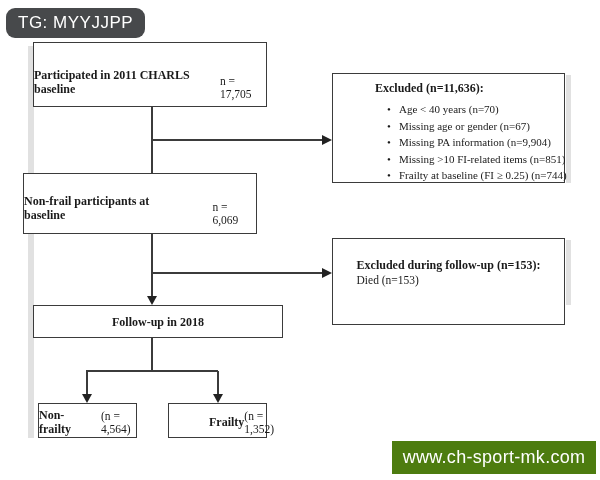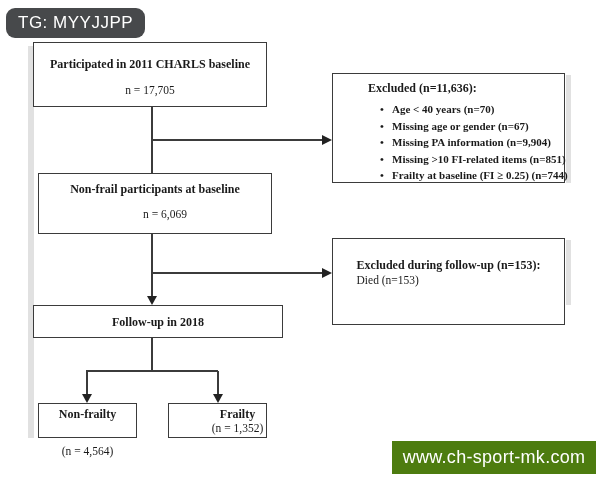--- a/index.html
+++ b/index.html
@@ -14,37 +14,37 @@
     color:#ffffff; font-family:"Liberation Sans","DejaVu Sans",sans-serif;
   }
   .tag { left:6px; top:8px; height:30px; padding:0 12px; background:#47494b; font-size:17px; letter-spacing:.5px;border-radius:9px; }
   .watermark { left:392px; top:441px; width:204px; height:33px; background:#4d7c0f; font-size:18px; letter-spacing:.3px; }
 
   
   .box {
     position:absolute; box-sizing:border-box; background:#ffffff;
     border:1.5px solid #3b3b3b; color:#1a1a1a;
   }
-  .col { display:flex; flex-direction:column; align-items:center; text-align:center; }
+  .col { display:flex; flex-direction:row; align-items:center; }
   .t { font-weight:bold; font-size:12px; line-height:14px; }
   .n { font-size:11.5px; line-height:13px; }
 
   .b-baseline   { left:33px;  top:42px;  width:234px; height:65px; padding-top:14px; }
   .b-baseline .n { margin-top:13px; }
-  .b-nonfrail   { left:38px;  top:173px; width:234px; height:61px; padding-top:8px; }
+  .b-nonfrail   { left:23px;  top:173px; width:234px; height:61px; padding-top:8px; }
   .b-nonfrail .n { margin-top:12px;margin-left:20px; }
   .b-followup   { left:33px;  top:305px; width:250px; height:33px; justify-content:center; }
   .b-outcome    { top:403px; width:99px; height:35px; padding-top:3px; }
   .b-nonfrailty { left:38px;gap:23px; }
   .b-frailty    { left:168px;padding-left:40px; }
   .b-outcome .n { margin-top:1px; }
 
-  .b-excluded  { left:332px; top:73px;  width:233px; height:110px; padding:7px 4px 4px 9px; }
+  .b-excluded  { left:332px; top:73px;  width:233px; height:110px; padding:7px 4px 4px 16px; }
   .ex-title { font-weight:bold; font-size:12px; margin-left:26px; line-height:15px; }
-  .ex-list { list-style:none; margin:5px 0 0 0; padding:0 0 0 50px;font-weight:bold; }
+  .ex-list { list-style:none; margin:5px 0 0 0; padding:0 0 0 50px; }
   .ex-list li { position:relative; font-size:11px; line-height:16.5px; white-space:nowrap; }
   .ex-list li::before { content:"\2022"; position:absolute; left:-12px; font-size:11px; }
 
   .b-excluded2 { left:332px; top:238px; width:233px; height:87px; }
   .ex2-inner { margin:19px auto 0 auto; width:fit-content; text-align:left; }
   .ex2-inner .t { font-size:12px; line-height:15px; }
   .ex2-inner .n { font-size:11.5px; line-height:15px; }
 
   
   .line { position:absolute; background:#3b3b3b; }

